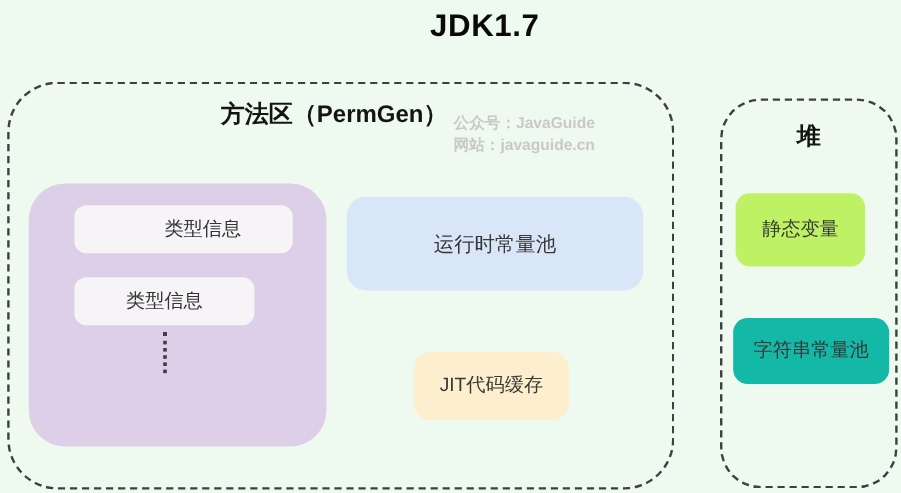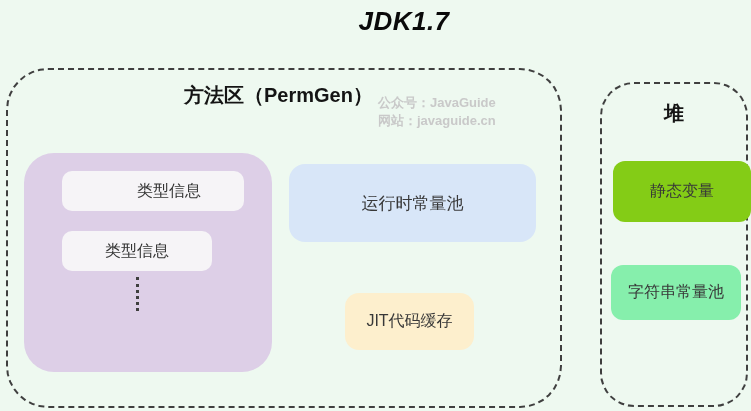--- a/index.html
+++ b/index.html
@@ -16,21 +16,20 @@
   .main-title {
     position: absolute;
     top: 6px;
     left: 404px;
     transform: translateX(-50%);
     font-size: 26px;
     font-weight: 700;
     color: #0a0a0a;
     letter-spacing: 0.5px;
     white-space: nowrap;
-    font-style: italic;
   }
 
   .dashed-box {
     position: absolute;
     border: 2px dashed #3f3f3f;
     box-sizing: border-box;
     background: transparent;
   }
   .method-area {
     left: 6px; top: 68px;
@@ -122,30 +121,30 @@
     left: 0; top: 16px;
     width: 100%;
     text-align: center;
     font-size: 20px;
     font-weight: 700;
     color: #141414;
   }
 
   .pink-box {
     left: 11px; top: 77px;
-    width: 138px; height: 61px;
-    background: #84cc16;
+    width: 108px; height: 61px;
+    background: #bef264;
     border-radius: 12px;
     font-size: 16px;
   }
 
   .green-box {
     left: 9px; top: 181px;
     width: 130px; height: 55px;
-    background: #86efac;
+    background: #14b8a6;
     border-radius: 12px;
     font-size: 16px;
   }
 </style>
 </head>
 <body>
 
 <div class="canvas">
 
   <div class="main-title">JDK1.7</div>

